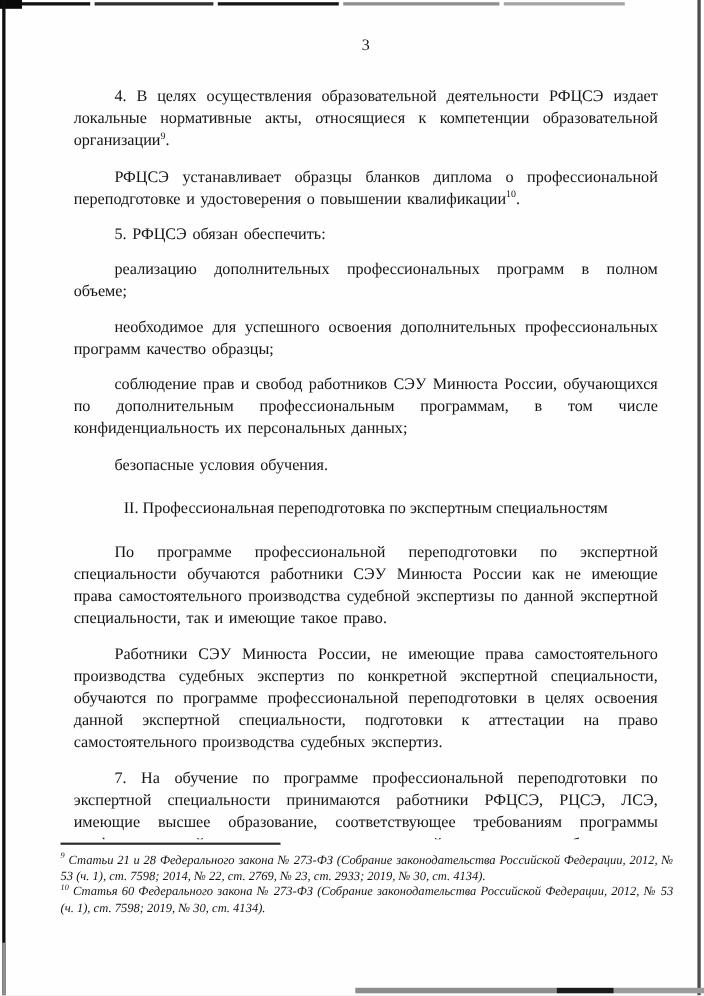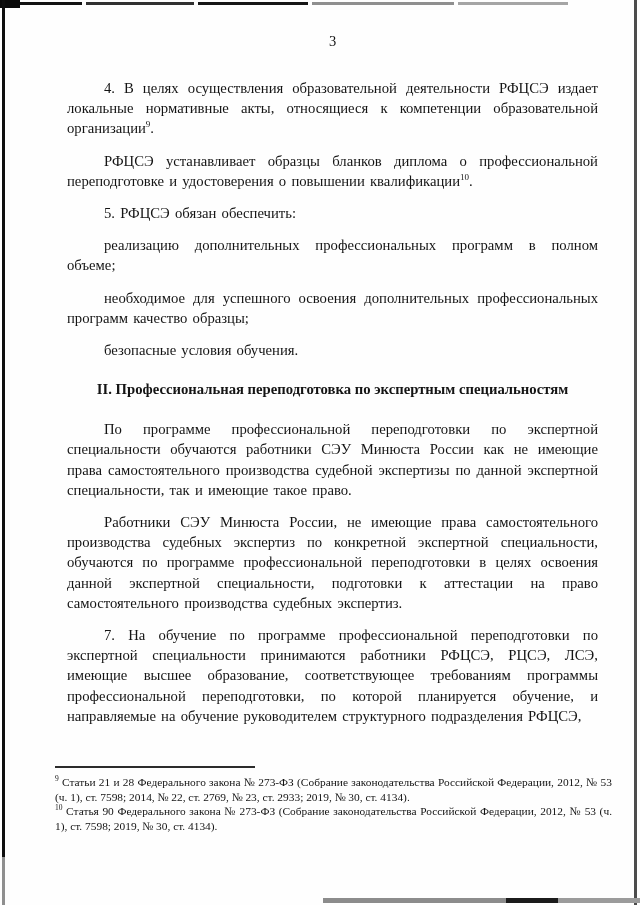--- a/index.html
+++ b/index.html
@@ -49,24 +49,24 @@
     line-height:0;
     vertical-align:super;
     letter-spacing:0;
   }
   h2.section{
     margin:19px 0 20px 0;
     text-align:center;
     text-indent:0;
     font-size:14.7px;
     line-height:20px;
-    font-weight:bold;
+    font-weight:normal;
   }
   .footnotes{
-    position:absolute;left:55px;right:28px;top:766px;
+    position:absolute;left:55px;right:28px;top:766px;font-style:italic;
   }
   .fn-rule{
     width:200px;height:0;
     border-top:2px solid #2c2c2c;
     margin:0 0 7px 0;
   }
   p.fn{
     margin:0;
     text-align:justify;
     font-size:11.4px;
@@ -96,32 +96,33 @@
 
   <div class="body">
 
     <p class="para"><span>4. В целях осуществления образовательной деятельности РФЦСЭ издает локальные нормативные акты, относящиеся к компетенции образовательной организации</span><sup class="fnref">9</sup><span>.</span></p>
 
     <p class="para"><span>РФЦСЭ устанавливает образцы бланков диплома о профессиональной переподготовке и удостоверения о повышении квалификации</span><sup class="fnref">10</sup><span>.</span></p>
 
     <p class="para">5. РФЦСЭ обязан обеспечить:</p>
     <p class="para">реализацию дополнительных профессиональных программ в полном объеме;</p>
     <p class="para">необходимое для успешного освоения дополнительных профессиональных программ качество образцы;</p>
+    <p class="para">соблюдение прав и свобод работников СЭУ Минюста России, обучающихся по дополнительным профессиональным программам, в том числе конфиденциальность их персональных данных;</p>
     <p class="para">безопасные условия обучения.</p>
 
     <h2 class="section">II. Профессиональная переподготовка по экспертным специальностям</h2>
 
 
     <p class="para">По программе профессиональной переподготовки по экспертной специальности обучаются работники СЭУ Минюста России как не имеющие права самостоятельного производства судебной экспертизы по данной экспертной специальности, так и имеющие такое право.</p>
     <p class="para">Работники СЭУ Минюста России, не имеющие права самостоятельного производства судебных экспертиз по конкретной экспертной специальности, обучаются по программе профессиональной переподготовки в целях освоения данной экспертной специальности, подготовки к аттестации на право самостоятельного производства судебных экспертиз.</p>
     <p class="para">7. На обучение по программе профессиональной переподготовки по экспертной специальности принимаются работники РФЦСЭ, РЦСЭ, ЛСЭ, имеющие высшее образование, соответствующее требованиям программы профессиональной переподготовки, по которой планируется обучение, и направляемые на обучение руководителем структурного подразделения РФЦСЭ,</p>
   </div>
 
   <div class="footnotes">
     <div class="fn-rule"></div>
 
     <p class="fn"><sup>9</sup><span> Статьи 21 и 28 Федерального закона № 273-ФЗ (Собрание законодательства Российской Федерации, 2012, № 53 (ч. 1), ст. 7598; 2014, № 22, ст. 2769, № 23, ст. 2933; 2019, № 30, ст. 4134).</span></p>
 
-    <p class="fn"><sup>10</sup><span> Статья 90 Федерального закона № 273-ФЗ (Собрание законодательства Российской Федерации, 2012, № 53 (ч. 1), ст. 7598; 2019, № 30, ст. 4134).</span></p>
+    <p class="fn"><sup>10</sup><span> Статья 60 Федерального закона № 273-ФЗ (Собрание законодательства Российской Федерации, 2012, № 53 (ч. 1), ст. 7598; 2019, № 30, ст. 4134).</span></p>
 
   </div>
 
 </div>
 
 </body></html>

